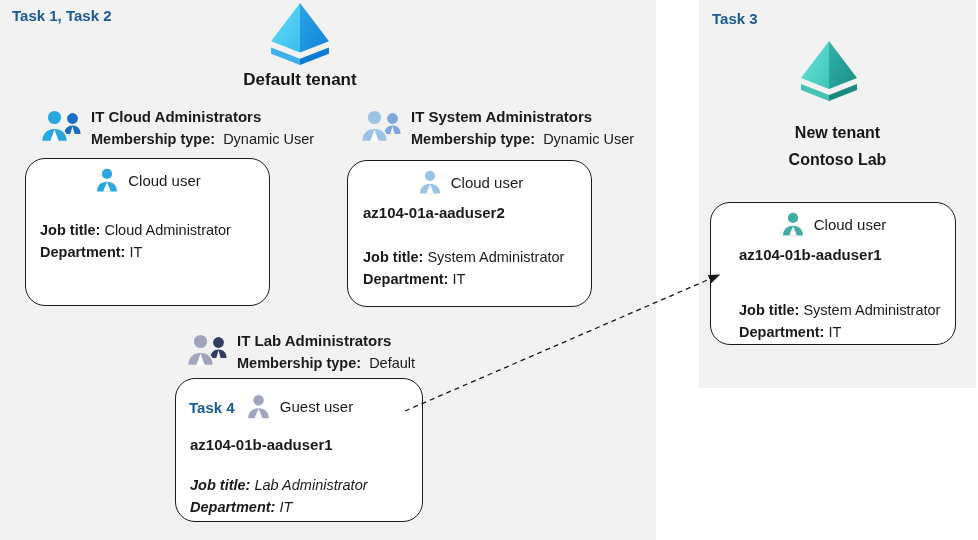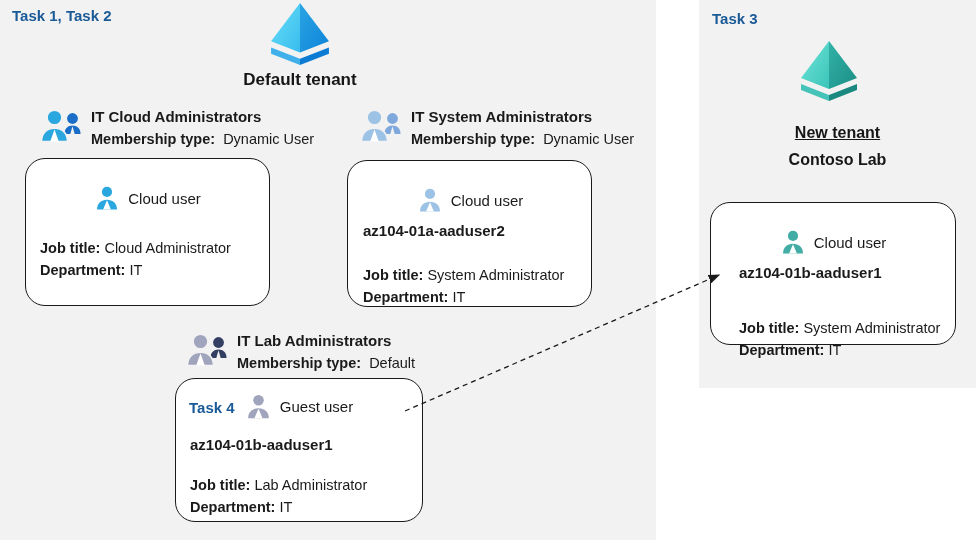--- a/index.html
+++ b/index.html
@@ -10,21 +10,21 @@
   .panel{position:absolute;background:#F2F2F2;}
   .task-label{position:absolute;font-weight:bold;font-size:15px;color:#1A5A96;white-space:nowrap;}
   .tenant-title{position:absolute;font-weight:bold;font-size:17px;color:#161616;text-align:center;white-space:nowrap;}
   .group{position:absolute;display:flex;align-items:flex-start;gap:7px;}
   .group-text{padding-top:1px;}
   .g-title{font-weight:bold;font-size:15px;margin-bottom:6px;white-space:nowrap;}
   .g-mem{font-size:14.5px;white-space:nowrap;}
   .bold{font-weight:bold;}
   .card{
     position:absolute;background:#ffffff;border:1.4px solid #1a1a1a;border-radius:20px;
-    box-sizing:border-box;padding:24px 14px;font-size:14.5px;
+    box-sizing:border-box;padding:6px 14px;font-size:14.5px;
   }
   .card-header{display:flex;align-items:center;justify-content:center;gap:8px;height:30px;font-size:15px;}
   .card-name{font-weight:bold;font-size:15px;white-space:nowrap;}
   .card-fields{line-height:22px;white-space:nowrap;}
   .fv{margin-left:4px;}
   .picon{display:block;}
   .task4-inline{position:absolute;left:13px;top:20px;font-weight:bold;font-size:15px;color:#1A5A96;}
   .arrow-overlay{position:absolute;left:0;top:0;pointer-events:none;}
 </style>
 </head>
@@ -158,21 +158,21 @@
       <span>
         <svg class="picon" width="27" height="27" viewBox="0 0 24 24">
           <circle cx="12" cy="6.4" r="4.7" fill="#A0A5BD"></circle>
           <path d="M2.8 22.5 C2.8 16.9 6.6 13.6 12 13.6 C17.4 13.6 21.2 16.9 21.2 22.5 Z" fill="#A0A5BD"></path>
           <path d="M12 14.1 L8.4 22.5 L15.6 22.5 Z" fill="#ffffff"></path>
         </svg>
       </span>
       <span>Guest user</span>
     </div>
     <div class="card-name" style="margin-top:15px;">az104-01b-aaduser1</div>
-    <div class="card-fields" style="margin-top:21px;">
+    <div class="card-fields" style="margin-top:21px;font-style:italic;">
       <div><span class="bold">Job title:</span><span class="fv">Lab Administrator</span></div>
       <div><span class="bold">Department:</span><span class="fv">IT</span></div>
     </div>
   </div>
 
   <div class="task-label" style="left:712px;top:10px;">Task 3</div>
 
   <span style="position:absolute;left:797px;top:41px;">
     <svg class="picon" width="64" height="60" viewBox="0 0 64 60">
       <defs>
@@ -184,21 +184,21 @@
           <stop offset="0" stop-color="#33B2A8"></stop>
             <stop offset="1" stop-color="#1B8E85"></stop>
         </linearGradient>
       </defs>
       <polygon points="4,43 32,54 32,60 4,49" fill="#45C3B8"></polygon>
       <polygon points="60,43 32,54 32,60 60,49" fill="#1A8A81"></polygon>
       <polygon points="32,0 4,37 32,48" fill="url(#gTL)"></polygon>
       <polygon points="32,0 60,37 32,48" fill="url(#gTR)"></polygon>
     </svg>
   </span>
-  <div class="tenant-title" style="left:699px;top:124px;width:277px;font-size:16px;text-decoration:underline;">New tenant</div>
+  <div class="tenant-title" style="left:699px;top:124px;width:277px;font-size:16px;">New tenant</div>
   <div class="tenant-title" style="left:699px;top:151px;width:277px;font-size:16px;">Contoso Lab</div>
 
   <div class="card" style="left:710px;top:202px;width:246px;height:143px;padding-left:28px;">
     <div class="card-header" style="margin-left:-14px;">
       <span>
         <svg class="picon" width="26" height="26" viewBox="0 0 24 24">
           <circle cx="12" cy="6.4" r="4.7" fill="#41ADA4"></circle>
           <path d="M2.8 22.5 C2.8 16.9 6.6 13.6 12 13.6 C17.4 13.6 21.2 16.9 21.2 22.5 Z" fill="#41ADA4"></path>
           <path d="M12 14.1 L8.4 22.5 L15.6 22.5 Z" fill="#ffffff"></path>
         </svg>

